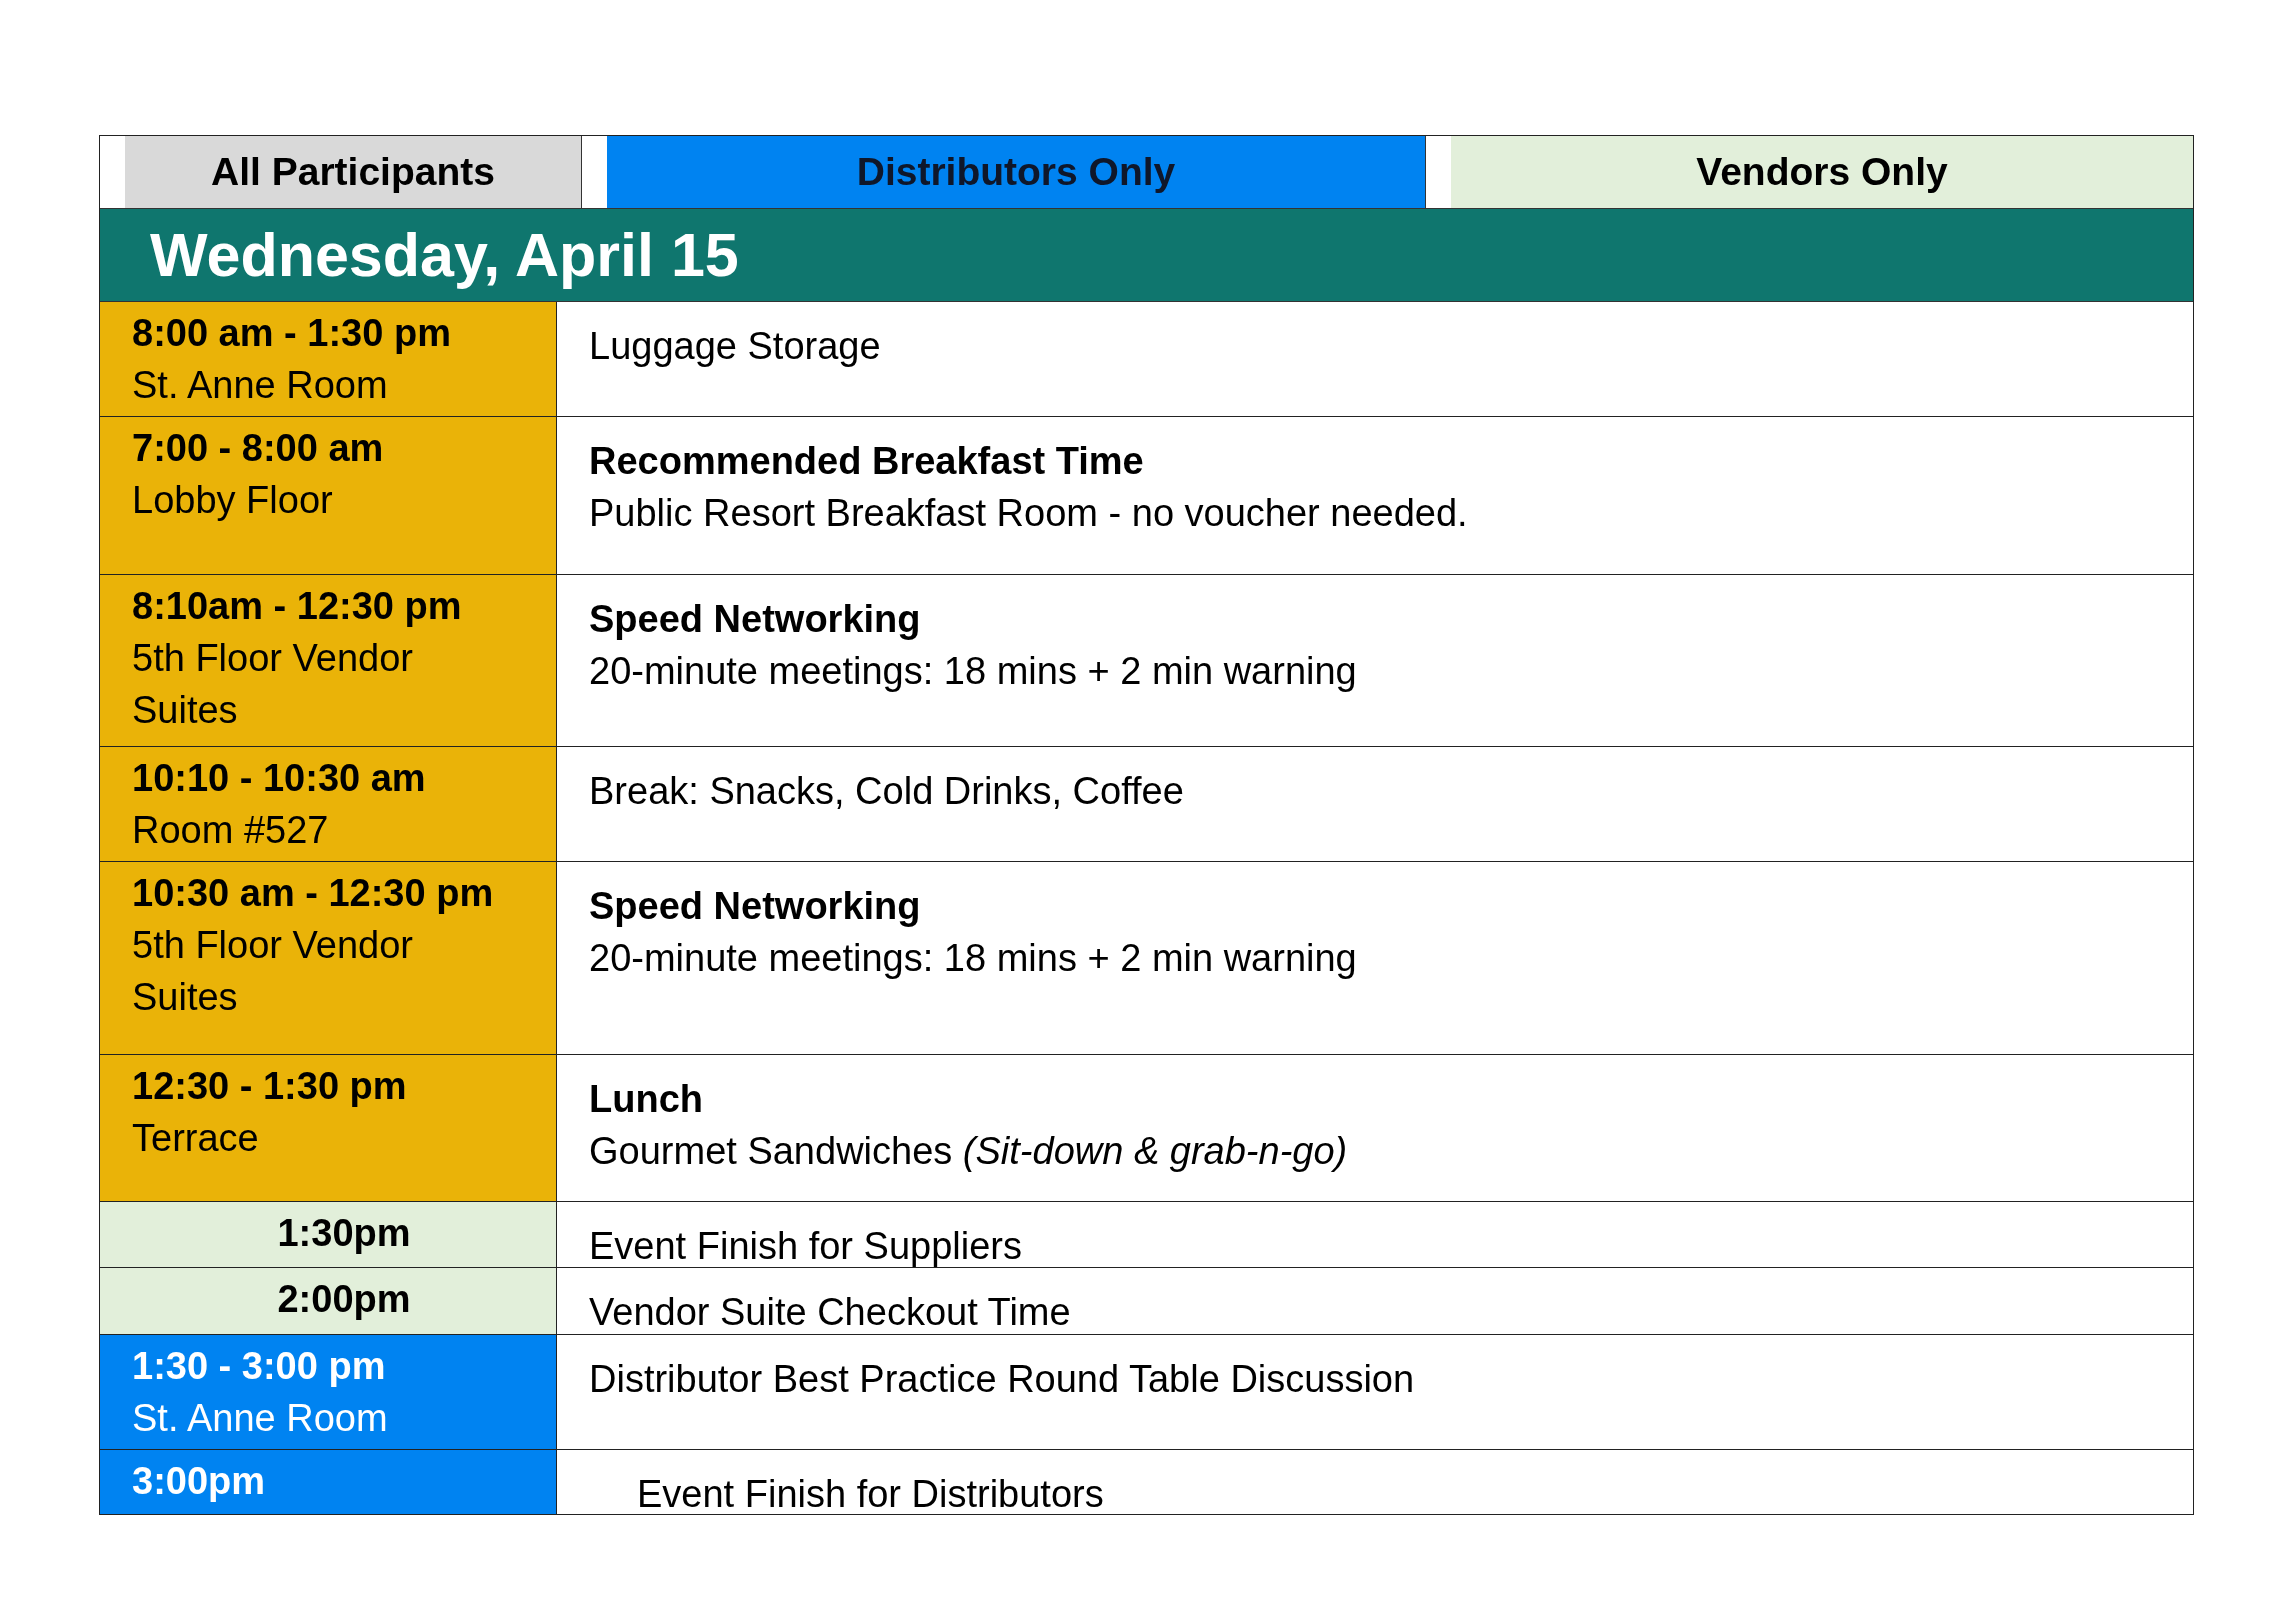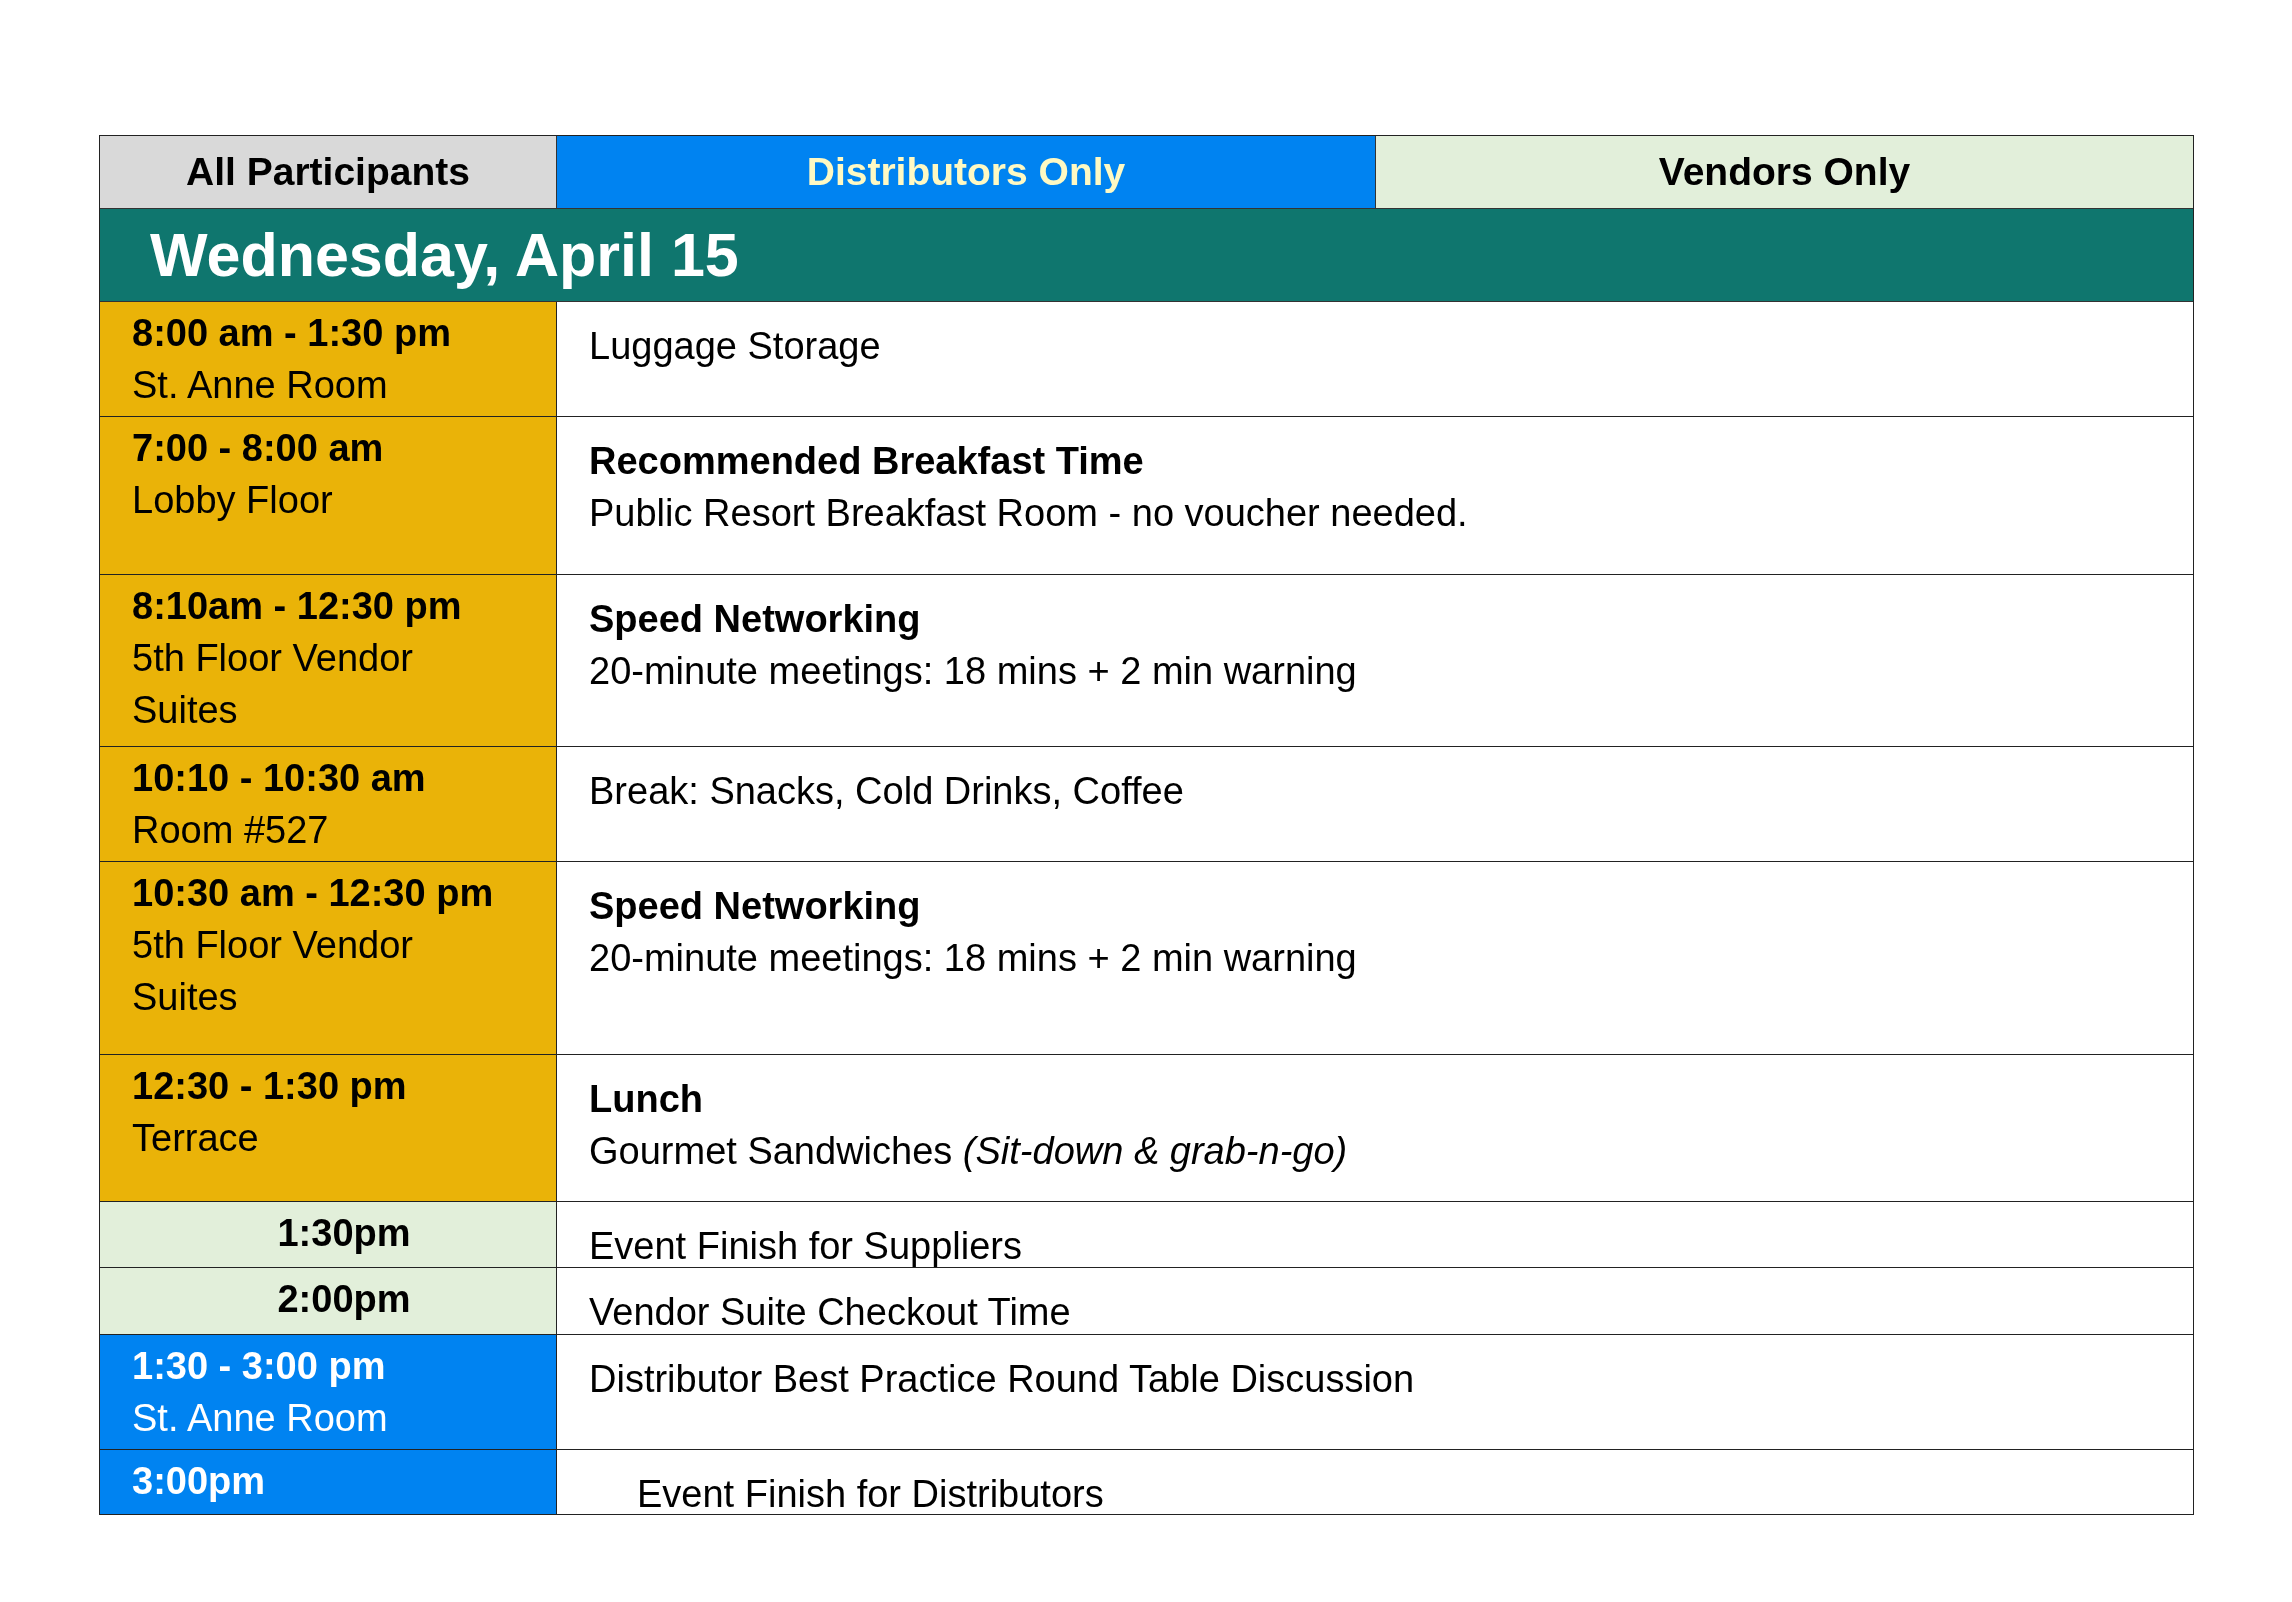--- a/index.html
+++ b/index.html
@@ -1,21 +1,21 @@
 <!DOCTYPE html>
 <html style="font-size:14.3px"><head>
 <meta charset="utf-8">
 <style>
   html, body { margin:0; padding:0; background:#ffffff; }
   body { width:2293px; height:1602px; position:relative; font-family:"Liberation Sans", sans-serif; color:#000; }
   .tbl { position:absolute; left:99px; top:135px; width:2095px; border:1.8px solid #222; box-sizing:border-box; }
   .hdr { display:flex; height:72px; border-bottom:1.8px solid #333; }
-  .hdr > div { display:flex; align-items:center; justify-content:center; font-weight:bold; font-size:39px; box-sizing:border-box; }
+  .hdr > div { display:flex; align-items:center; justify-content:center; font-weight:bold; font-size:39px; box-sizing:border-box;margin-left:25px; }
   .h-all { width:457px; background:#d9d9d9; border-right:1.8px solid #333; }
-  .h-dist { width:819px; background:#0083f1; color:#fef9c3; border-right:1.8px solid #333; }
+  .h-dist { width:819px; background:#0083f1; color:#0f172a; border-right:1.8px solid #333; }
   .h-vend { flex:1; background:#e2efda; }
   .day { height:93px; background:#0f766e; color:#fff; font-weight:bold; font-size:61px; display:flex; align-items:center; padding-left:50px; box-sizing:border-box; border-bottom:1.8px solid #333; }
   .row { display:flex; border-bottom:1.8px solid #222; box-sizing:border-box; }
   .row:last-child { border-bottom:none;gap:48px; }
   .c1 { width:457px; border-right:1.8px solid #222; box-sizing:border-box; padding:5.4px 0 0 32px; font-size:38px; line-height:52px; }
   .c2 { flex:1; padding:18px 0 0 32px; font-size:38px; line-height:52px; background:#fff; }
   .gray { background:#eab308; }
   .green { background:#e2efda;text-align:center; }
   .blue { background:#0083f1; color:#fff; }
   .b { font-weight:bold; display:block; }

